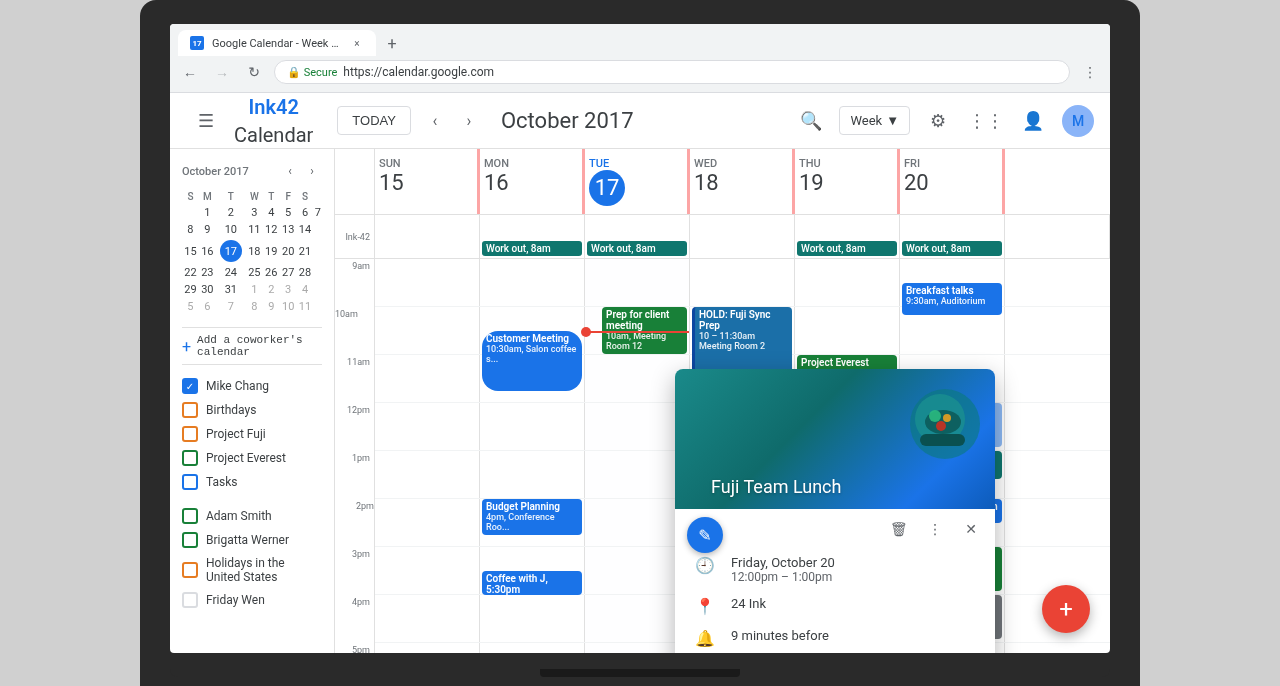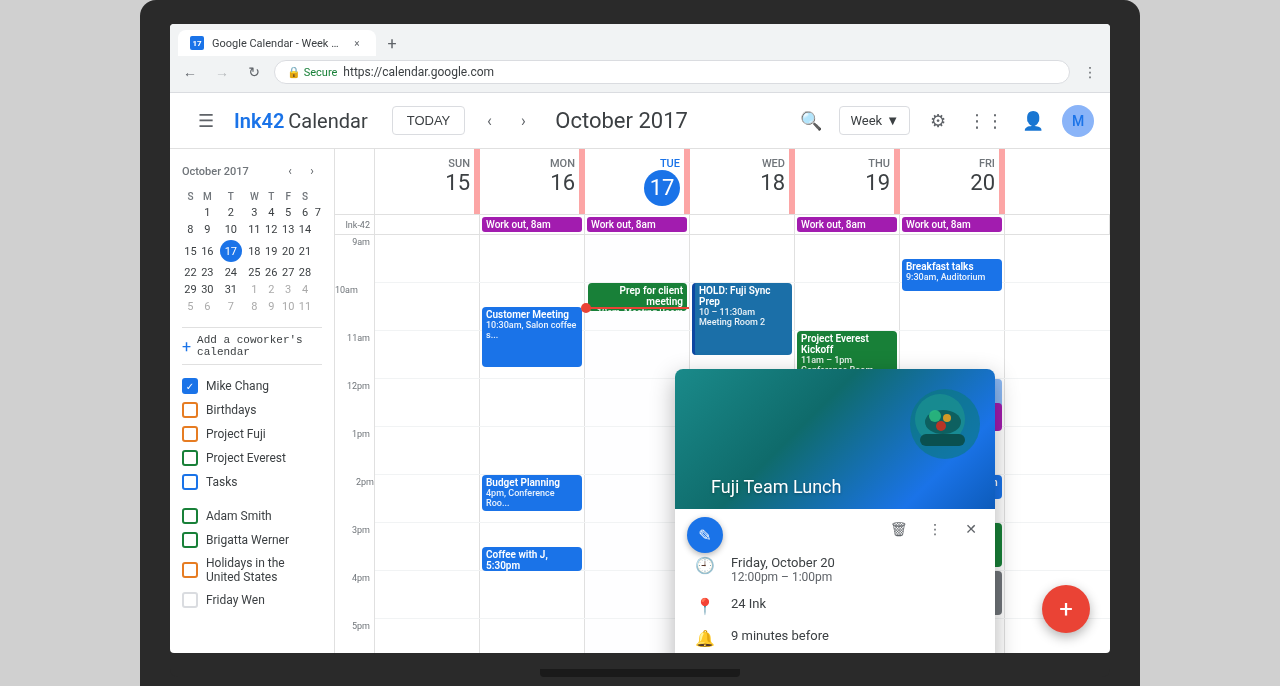--- a/index.html
+++ b/index.html
@@ -154,20 +154,21 @@
     }
 
     .app-logo {
       display: flex;
       align-items: center;
       gap: 4px;
       font-size: 20px;
       font-weight: 400;
       color: #3c4043;
       margin-right: 16px;
+      flex-direction: column;
     }
 
     .logo-colored {
       color: #1a73e8;
       font-weight: 600;
     }
 
     .today-btn {
       border: 1px solid #dadce0;
       background: white;
@@ -396,23 +397,23 @@
       grid-template-columns: 40px repeat(7, 1fr);
       border-bottom: 1px solid #e0e0e0;
       flex-shrink: 0;
     }
 
     .time-gutter {
       border-right: 1px solid #e0e0e0;
     }
 
     .day-header-cell {
-      text-align: right;
+      text-align: left;
       padding: 8px 4px;
-      border-right: 6px solid #fca5a5;
+      border-right: 3px solid #fca5a5;
     }
 
     .day-name {
       font-size: 11px;
       color: #70757a;
       font-weight: 500;
       text-transform: uppercase;
     }
 
     .day-number {
@@ -463,21 +464,21 @@
       font-size: 10px;
       padding: 2px 4px;
       border-radius: 3px;
       color: white;
       font-weight: 500;
       white-space: nowrap;
       overflow: hidden;
       text-overflow: ellipsis;
     }
 
-    .event-teal { background: #a21caf; }
+    .event-teal { background: #0f766e; margin-top: 24px; }
     .event-blue { background: #1a73e8; }
     .event-green { background: #188038; }
     .event-gray { background: #70757a; }
 
     
     .time-grid {
       flex: 1;
       overflow-y: auto;
       position: relative;
     }
@@ -906,41 +907,41 @@
 
               </div>
 
               <div style="grid-column:2; position:relative; border-right:1px solid #e0e0e0;">
                 <div style="height:576px; background:transparent;"></div>
 
               </div>
 
               <div style="grid-column:3; position:relative; border-right:1px solid #e0e0e0;">
                 <div style="height:576px;"></div>
-                <div class="cal-event event-blue" style="top:72px; left:2px; right:2px; height:60px;">
+                <div class="cal-event event-blue" style="top:72px; left:2px; right:2px; height:60px;border-radius:16px;">
                   <div class="cal-event-title">Customer Meeting</div>
                   <div class="cal-event-time">10:30am, Salon coffee s...</div>
                 </div>
                 <div class="cal-event event-blue" style="top:240px; left:2px; right:2px; height:36px;">
                   <div class="cal-event-title">Budget Planning</div>
                   <div class="cal-event-time">4pm, Conference Roo...</div>
                 </div>
                 <div class="cal-event event-blue" style="top:312px; left:2px; right:2px; height:24px; background:#1a73e8;">
                   <div class="cal-event-title">Coffee with J, 5:30pm</div>
                 </div>
 
               </div>
 
               <div style="grid-column:4; position:relative; border-right:1px solid #e0e0e0; background:#e8f0fe10;">
                 <div style="height:576px;"></div>
 
                 <div style="position:absolute; top:72px; left:0; right:0; height:2px; background:#ea4335; z-index:2;">
                   <div style="position:absolute;left:-4px;top:-4px;width:10px;height:10px;border-radius:50%;background:#ea4335;"></div>
                 </div>
-                <div class="cal-event event-green" style="top:48px; left:3px; right:2px; height:28px;text-align:right;">
+                <div class="cal-event event-green" style="top:48px; left:17px; right:2px; height:47px;">
                   <div class="cal-event-title">Prep for client meeting</div>
                   <div class="cal-event-time">10am, Meeting Room 12</div>
                 </div>
               </div>
 
               <div style="grid-column:5; position:relative; border-right:1px solid #e0e0e0;">
                 <div style="height:576px;"></div>
                 <div class="cal-event" style="top:48px; left:2px; right:2px; height:72px; background:#1b6fa8; border-left:3px solid #0d47a1;">
                   <div class="cal-event-title" style="color:#fff;">HOLD: Fuji Sync Prep</div>
                   <div class="cal-event-time" style="color:#fff;">10 – 11:30am</div>

